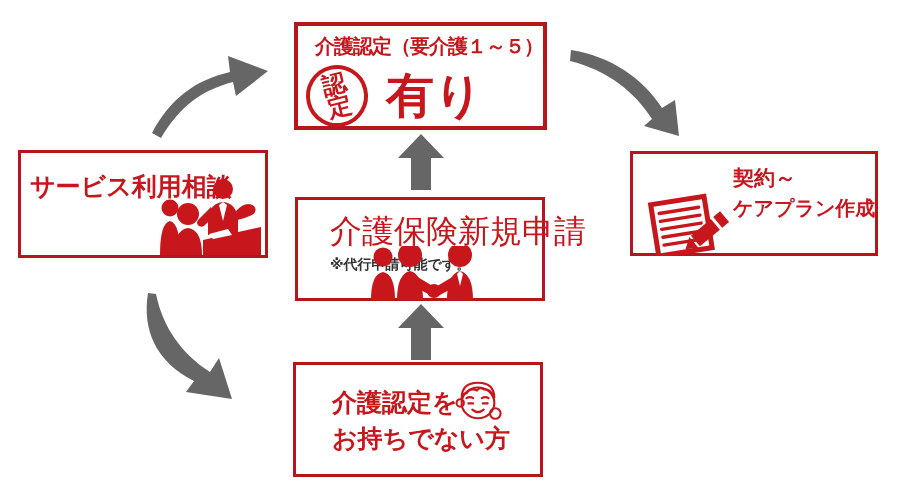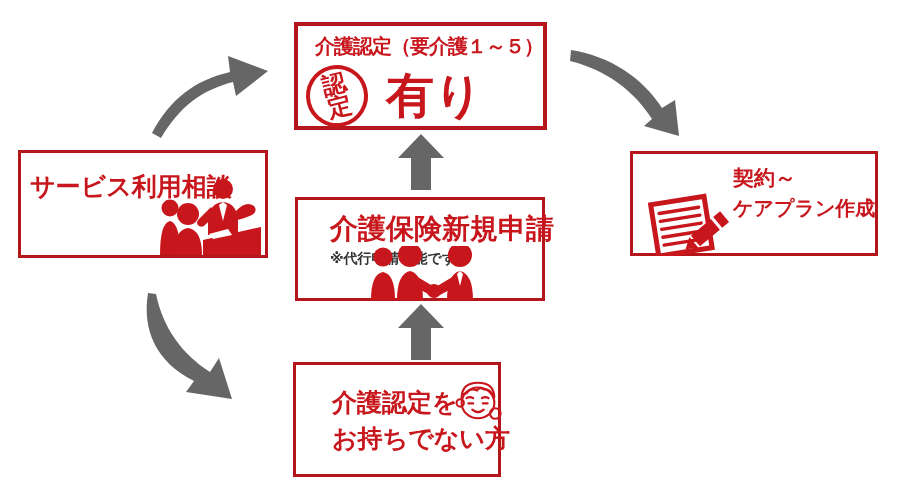--- a/index.html
+++ b/index.html
@@ -22,26 +22,26 @@
   .result{margin-left:18px;font-size:48px;font-weight:bold;color:var(--red);}
 
   
   .box-left{left:18px;top:150px;width:250px;height:108px;}
   .box-left .title{margin:17px 0 0 9px;font-size:25px;font-weight:bold;color:var(--red);white-space:nowrap;}
   .box-left .icon{position:absolute;right:4px;bottom:0;}
 
   
   .box-center{left:295px;top:197px;width:250px;height:104px;}
   .box-center .inner{margin:10px 0 0 32px;}
-  .box-center .title{font-size:28px;font-weight:bold;color:var(--red);white-space:nowrap;}
+  .box-center .title{font-size:32px;font-weight:normal;color:var(--red);white-space:nowrap;}
   .box-center .note{font-size:14px;font-weight:bold;color:var(--note);margin-top:2px;}
   .box-center .icon{position:absolute;left:68px;bottom:-2px;}
 
   
-  .box-bottom{left:293px;top:362px;width:208px;height:115px;}
+  .box-bottom{left:293px;top:362px;width:250px;height:115px;}
   .box-bottom .lines{margin:19px 0 0 36px;font-size:25px;font-weight:bold;color:var(--red);line-height:1.45;white-space:nowrap;}
   .box-bottom .icon{position:absolute;left:157px;top:13px;}
 
   
   .box-right{left:630px;top:151px;width:248px;height:105px;}
   .box-right .icon{position:absolute;left:10px;top:38px;}
   .box-right .texts{position:absolute;left:100px;top:12px;}
   .box-right .title{font-size:21px;font-weight:bold;color:var(--red);line-height:1.1;white-space:nowrap;}
   .box-right .subtitle{font-size:20px;font-weight:bold;color:var(--red);margin-top:6px;white-space:nowrap;}
 

